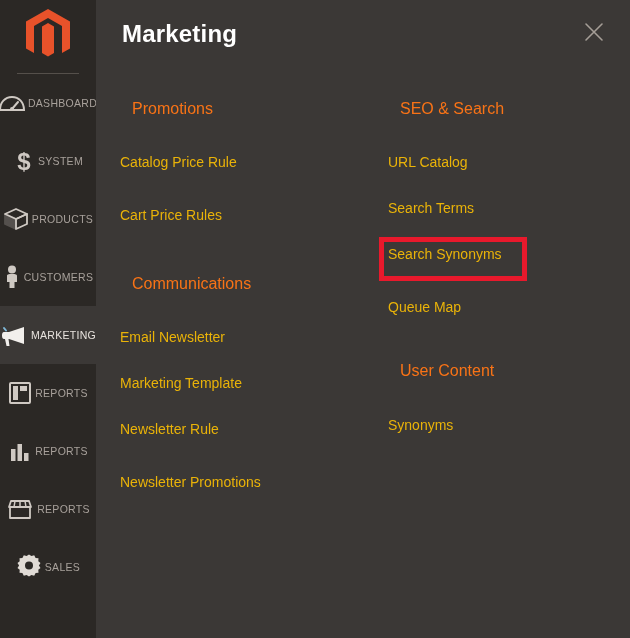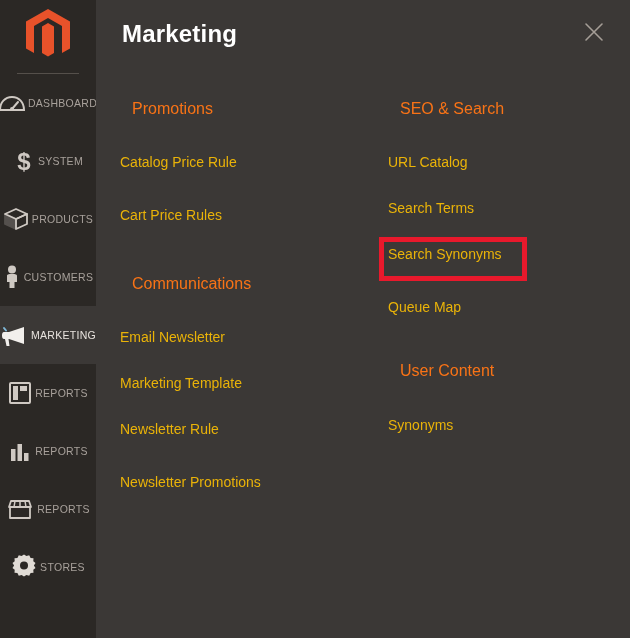--- a/index.html
+++ b/index.html
@@ -250,21 +250,21 @@
       <span class="nav-label">REPORTS</span>
     </div>
 
     <div class="nav-item">
       <span class="nav-icon">
         <svg width="26" height="26" viewBox="0 0 26 26">
           <path d="M13 1.5 L15.4 3.1 L18.2 2.3 L19.6 4.9 L22.5 5.3 L22.3 8.2 L24.5 10.1 L22.9 12.5 L24.5 14.9 L22.3 16.8 L22.5 19.7 L19.6 20.1 L18.2 22.7 L15.4 21.9 L13 23.5 L10.6 21.9 L7.8 22.7 L6.4 20.1 L3.5 19.7 L3.7 16.8 L1.5 14.9 L3.1 12.5 L1.5 10.1 L3.7 8.2 L3.5 5.3 L6.4 4.9 L7.8 2.3 L10.6 3.1 Z" fill="#e0dbd5"></path>
           <circle cx="13" cy="12.5" r="4" fill="#2b2825"></circle>
         </svg>
       </span>
-      <span class="nav-label">STORES</span>
+      <span class="nav-label">SALES</span>
     </div>
   </div>
 
   <div class="panel">
 
     <div class="panel-header">
       <div class="panel-title">Marketing</div>
       <div class="close-btn">
         <span>
           <svg width="22" height="22" viewBox="0 0 22 22">

